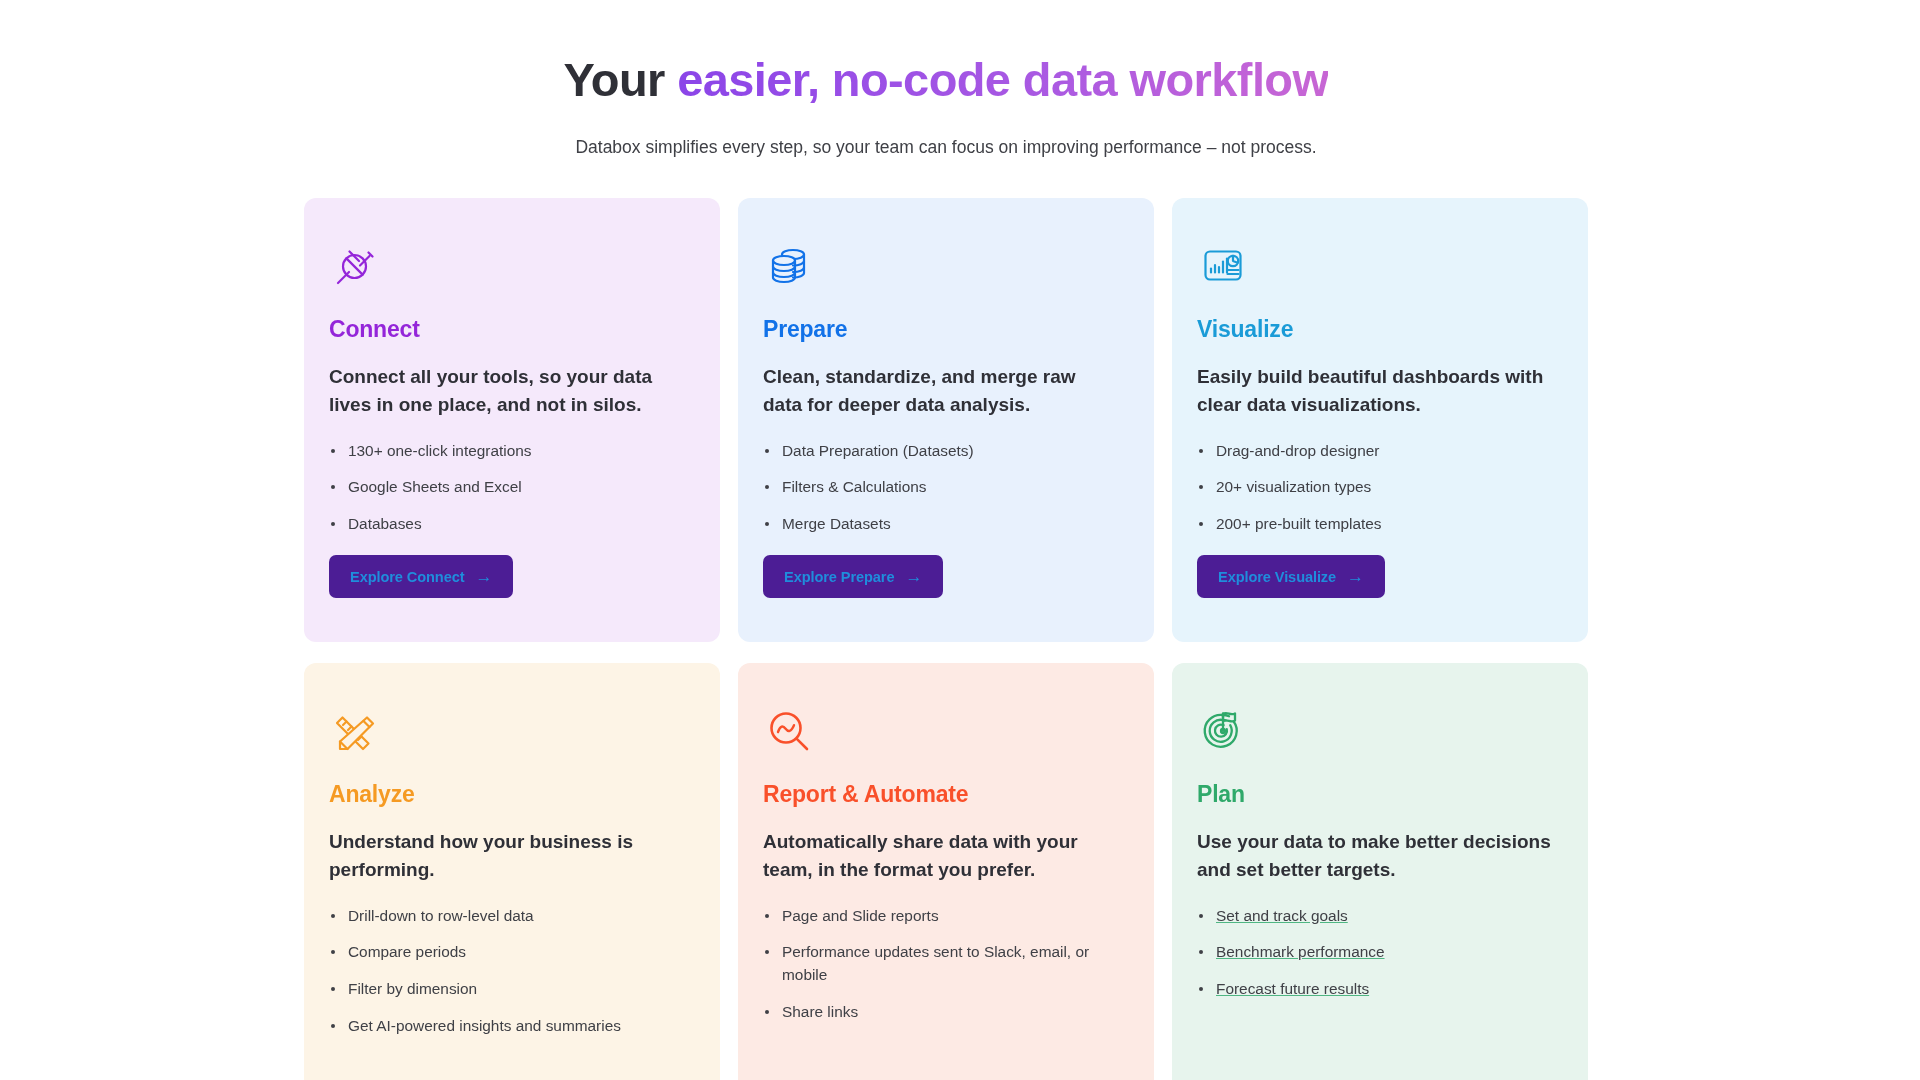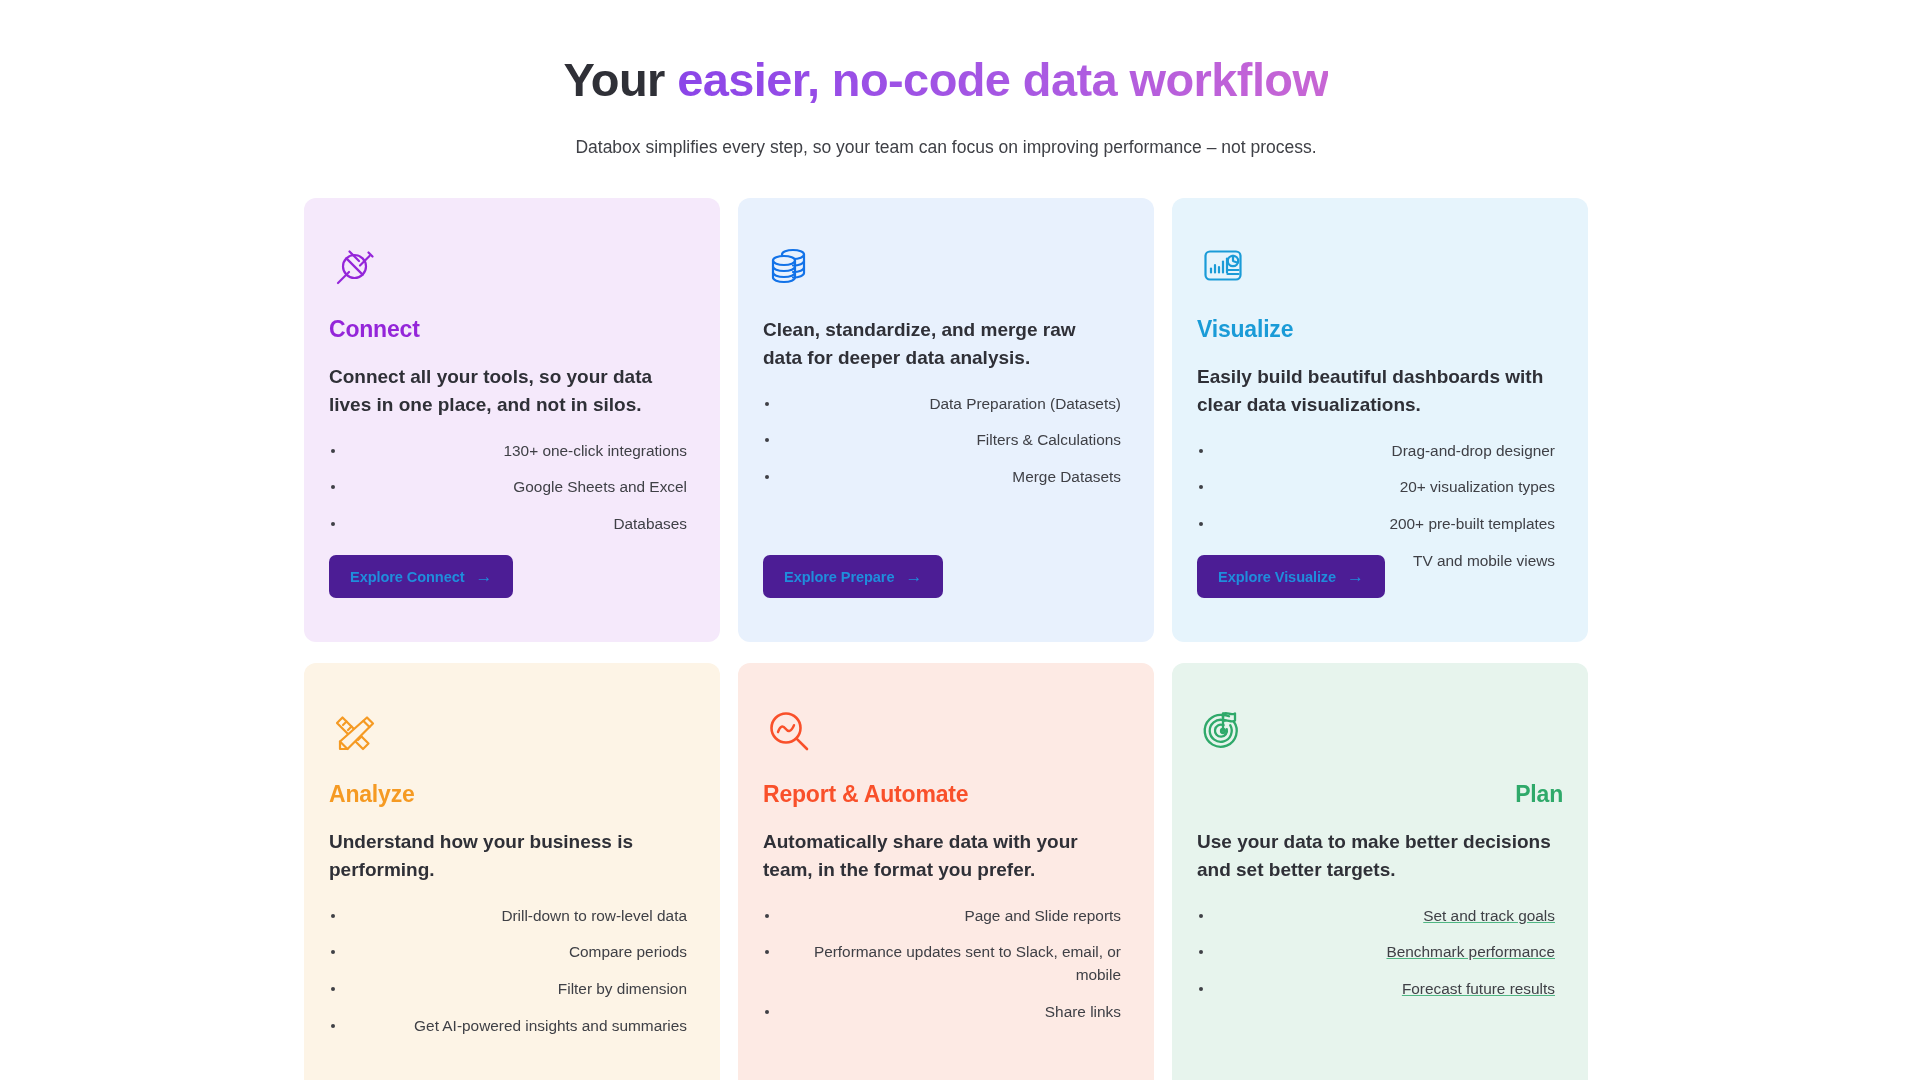--- a/index.html
+++ b/index.html
@@ -93,21 +93,20 @@
 
   .card-list { list-style: none; }
   .card-list li {
     position: relative;
     padding-left: 19px;
     font-size: 15.4px;
     line-height: 1.47;
     color: #3f4046;
     margin-bottom: 14px;
     max-width: 358px;
-    text-align: right;
   }
   .card-list li:before {
     content: "";
     position: absolute;
     left: 2px;
     top: 9px;
     width: 4px;
     height: 4px;
     border-radius: 50%;
     background: currentColor;
@@ -149,21 +148,21 @@
 
   .c-analyze   { background: #fdf4e6; }
   .c-analyze   .card-title { color: #f59a23; }
   .c-analyze   .card-list  { color: #f0a844; }
 
   .c-report    { background: #fdeae4; }
   .c-report    .card-title { color: #f9502a; }
   .c-report    .card-list  { color: #f4673f; }
 
   .c-plan      { background: #e7f4ed; }
-  .c-plan      .card-title { color: #2fa96a; text-align: right; }
+  .c-plan      .card-title { color: #2fa96a; }
   .c-plan      .card-list  { color: #4fb683; text-decoration: underline; }
 </style>
 </head>
 <body>
 
 <div class="page">
 
   <div class="hero">
     <h1 class="hero-title"><span class="plain">Your </span><span class="grad">easier, no-code data workflow</span></h1>
     <p class="hero-sub">Databox simplifies every step, so your team can focus on improving performance – not process.</p>
@@ -201,20 +200,21 @@
           <ellipse cx="30" cy="14.5" rx="11" ry="4.5"></ellipse>
           <path d="M41 14.5 V33 c0 2.5 -4.9 4.5 -11 4.5"></path>
           <path d="M41 21 c0 2.5 -4.9 4.5 -11 4.5"></path>
           <path d="M41 27.5 c0 2.5 -4.9 4.5 -11 4.5"></path>
           <ellipse cx="21" cy="20.5" rx="11" ry="4.5" fill="#e8f1fd"></ellipse>
           <path d="M10 20.5 V37.5 c0 2.5 4.9 4.5 11 4.5 s11 -2 11 -4.5 V20.5"></path>
           <path d="M10 26.5 c0 2.5 4.9 4.5 11 4.5 s11 -2 11 -4.5"></path>
           <path d="M10 32.5 c0 2.5 4.9 4.5 11 4.5 s11 -2 11 -4.5"></path>
         </svg>
       </span>
+      <div class="card-title">Prepare</div>
       <div class="card-desc">Clean, standardize, and merge raw data for deeper data analysis.</div>
       <ul class="card-list">
         <li>Data Preparation (Datasets)</li>
         <li>Filters &amp; Calculations</li>
         <li>Merge Datasets</li>
       </ul>
       <button class="card-cta">
         <span>Explore Prepare</span>
         <span class="cta-arrow">→</span>
       </button>

